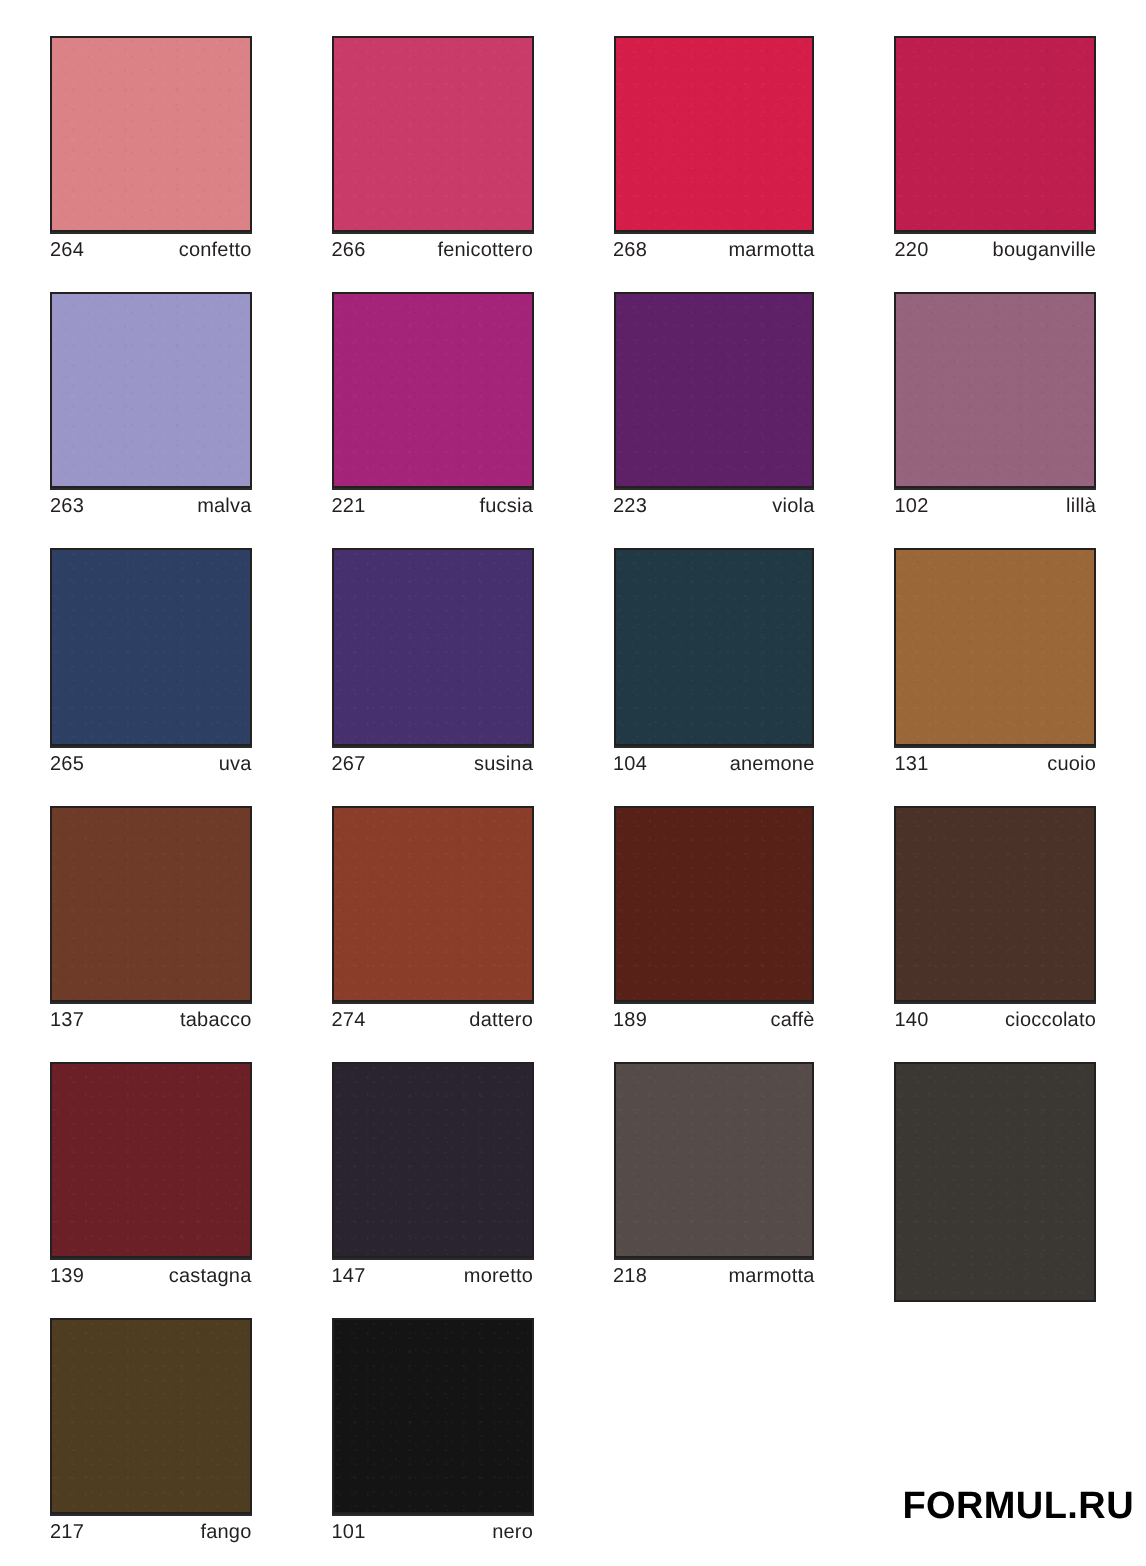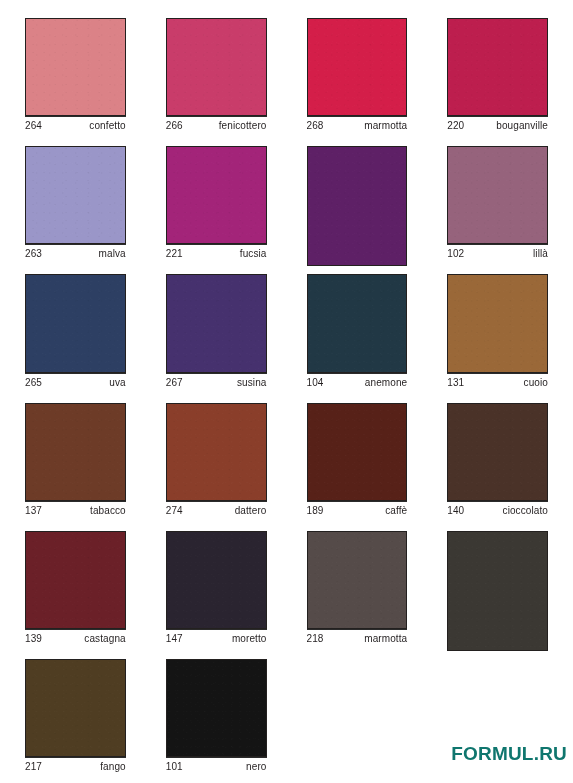--- a/index.html
+++ b/index.html
@@ -76,21 +76,21 @@
   .code { text-align: left; }
   .name { text-align: right; }
 
   #watermark {
     position: absolute;
     right: 6px;
     bottom: 18px;
     font-family: "Liberation Sans", sans-serif;
     font-size: 19px;
     font-weight: bold;
-    color: #0f766e;
+    color: #000000;
     letter-spacing: 0.2px;
     pointer-events: none;
     text-shadow: 0 0 1px rgba(255,255,255,0.25);
   }
 </style>
 </head>
 <body>
 
 <div id="catalog">
     <div class="cell">
@@ -144,20 +144,24 @@
       </div>
       <div class="label">
         <span class="code">221</span>
         <span class="name">fucsia</span>
       </div>
     </div>
     <div class="cell">
       <div class="swatch-wrap">
         <div class="swatch" style="background: rgb(94, 32, 102);"></div>
       </div>
+      <div class="label">
+        <span class="code">223</span>
+        <span class="name">viola</span>
+      </div>
     </div>
     <div class="cell">
       <div class="swatch-wrap">
         <div class="swatch" style="background: rgb(150, 99, 124);"></div>
       </div>
       <div class="label">
         <span class="code">102</span>
         <span class="name">lillà</span>
       </div>
     </div>

